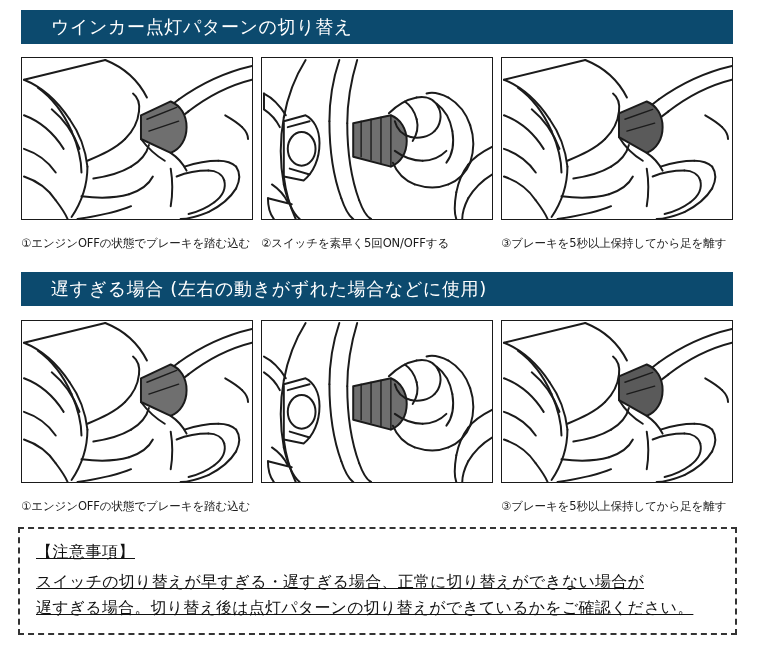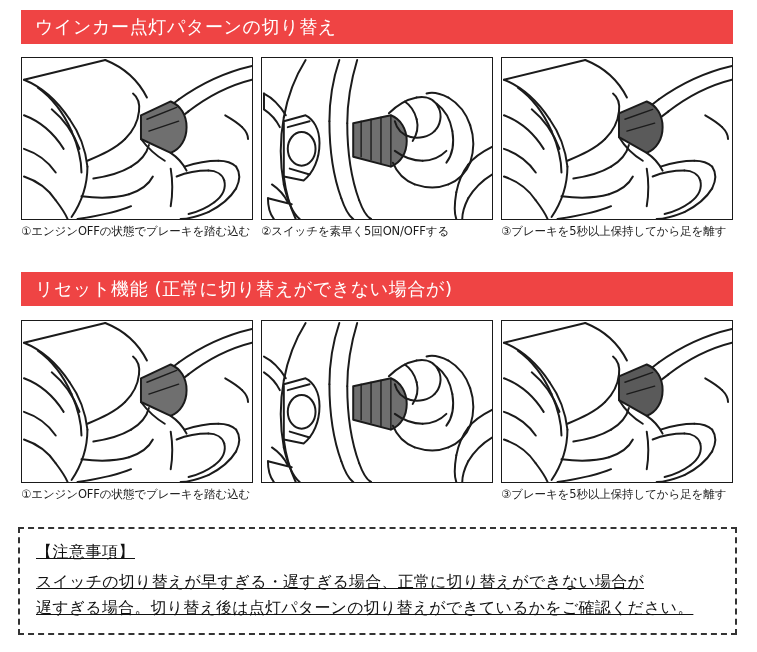--- a/index.html
+++ b/index.html
@@ -19,24 +19,24 @@
     width: 757px;
     height: 652px;
     box-sizing: border-box;
   }
 
   
   .section-bar {
     position: absolute;
     left: 21px;
     height: 34px;
-    background: #ef4444;
+    background: #0c4a6e;
     display: flex;
     align-items: center;
-    padding-left: 14px;
+    padding-left: 30px;
     box-sizing: border-box;
   }
   .section-bar.full { width: 712px; }
   .section-bar .bar-text {
     color: #ffffff;
     font-size: 18px;
     letter-spacing: 0.6px;
     line-height: 1;
     white-space: nowrap;
     font-weight: 400;
@@ -59,21 +59,21 @@
     background: #ffffff;
     position: relative;
     overflow: hidden;
   }
   .panel-frame svg {
     display: block;
     width: 100%;
     height: 100%;
   }
   .panel-caption {
-    margin-top: 4px;
+    margin-top: 16px;
     font-size: 11.5px;
     line-height: 1.25;
     color: #1a1a1a;
     white-space: nowrap;
     letter-spacing: -0.1px;
   }
   .panel-badge {
     position: absolute;
     right: 8px;
     top: 6px;
@@ -276,21 +276,21 @@
           <path class="ln" d="M200 124 C202 132 198 140 190 146"></path>
           <path class="ln" d="M190 146 C182 152 172 156 164 158"></path>
           <path class="ln" d="M146 112 C148 124 148 138 146 150"></path>
         </svg>
       </div>
       <div class="panel-caption">③ブレーキを5秒以上保持してから足を離す</div>
     </div>
   </div>
 
   <div class="section-bar full" style="top:272px;">
-    <span class="bar-text">リセット機能 (正常に切り替えができない場合が)</span>
+    <span class="bar-text">遅すぎる場合 (左右の動きがずれた場合などに使用)</span>
   </div>
 
   <div class="panel-row" style="top:320px;">
 
     <div class="panel-col">
       <div class="panel-frame">
         <svg viewBox="0 0 232 163" preserveAspectRatio="none">
           <path class="ln" d="M2 22 L84 2"></path>
           <path class="ln" d="M84 2 C104 10 118 24 126 40"></path>
           <path class="ln" d="M2 22 C22 30 36 44 48 62"></path>

